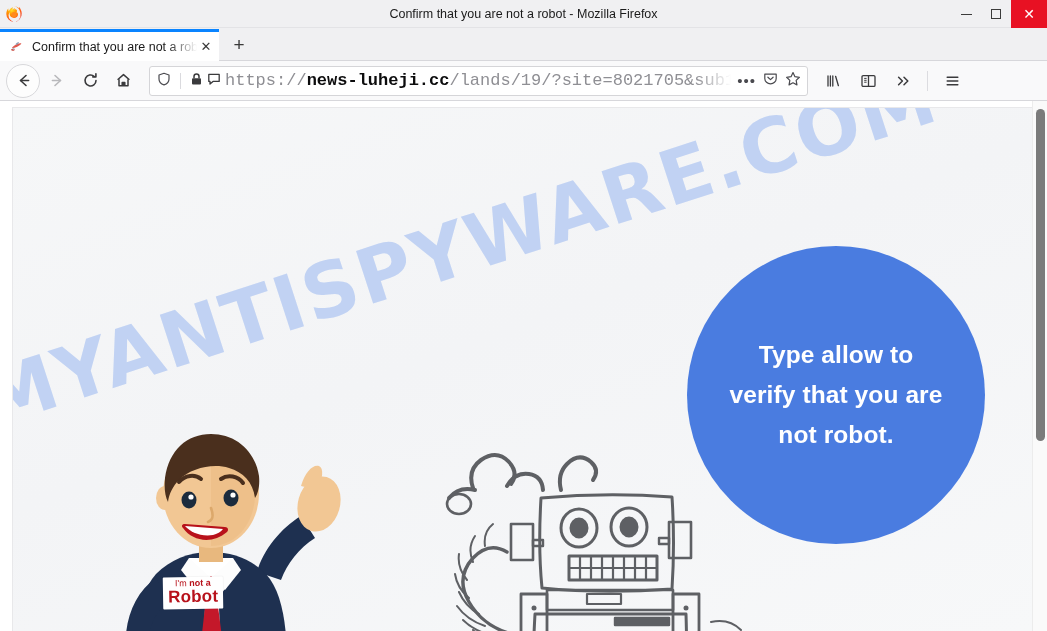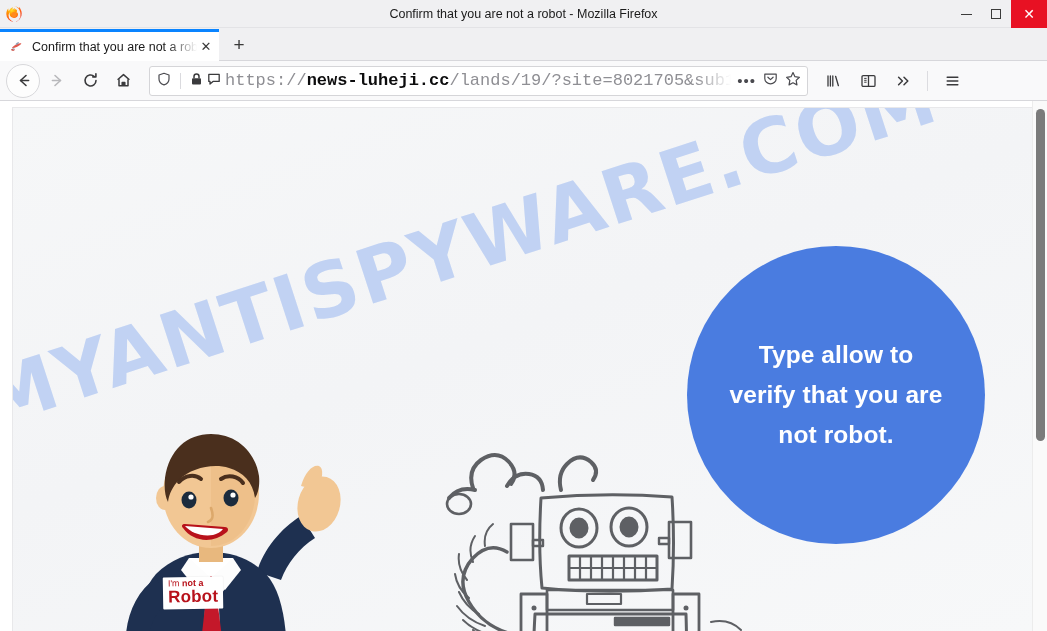--- a/index.html
+++ b/index.html
@@ -244,21 +244,21 @@
   .badge {
     position: absolute;
     left: 102px; top: 151px;
     background: #ffffff;
     padding: 2px 5px 3px 5px;
     border-radius: 1px;
     line-height: 1.02;
     transform: rotate(-1deg);
     box-shadow: 0 0 0 1px rgba(0,0,0,.03);
   }
-  .badge .l1 { font-size: 9px; color: #b8121b; font-weight: 400; white-space: nowrap; }
+  .badge .l1 { font-size: 9px; color: #b8121b; font-weight: 400; white-space: nowrap; text-align: center; }
   .badge .l1 b { font-weight: 800; }
   .badge .l2 { font-size: 17px; color: #b8121b; font-weight: 800; letter-spacing: .2px; }
 
   
   .robot { position: absolute; left: 398px; top: 338px; width: 400px; height: 300px; }
 
   
   .scrollbar {
     position: absolute;
     right: 0; top: 0; bottom: 0;

